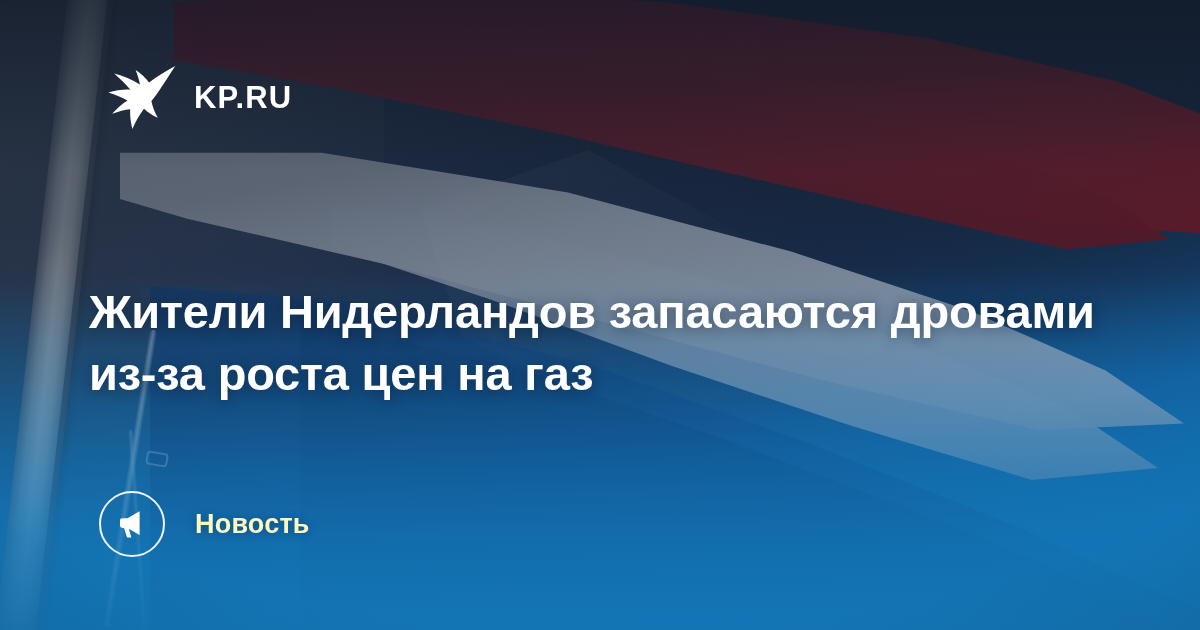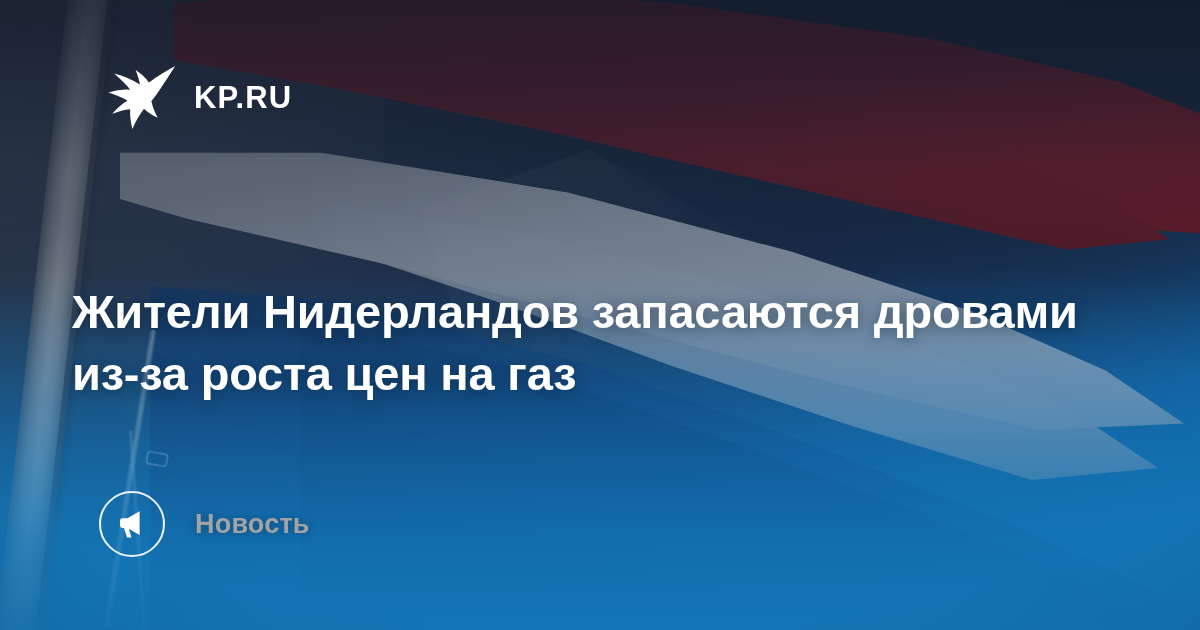--- a/index.html
+++ b/index.html
@@ -158,21 +158,21 @@
     color:#ffffff;
     font-size:31px;
     font-weight:700;
     letter-spacing:1.2px;
     line-height:1;
     white-space:nowrap;
   }
 
   .headline{
     position:absolute;
-    left:72px;top:222px;
+    left:89px;top:222px;
     width:1010px;
     color:#ffffff;
     font-size:47px;
     font-weight:700;
     line-height:62px;
     letter-spacing:-0.2px;
     text-shadow:0 2px 14px rgba(8,20,38,.45);
   }
 
   .badge{
@@ -180,21 +180,21 @@
     display:flex;align-items:center;gap:30px;
   }
   .badge-circle{
     width:66px;height:66px;border-radius:50%;
     border:2px solid rgba(255,255,255,.92);
     display:flex;align-items:center;justify-content:center;
     flex:0 0 auto;
   }
   .badge-circle svg{width:34px;height:34px;display:block;}
   .badge-label{
-    color:#a3a3a3;font-size:27px;font-weight:700;
+    color:#fef9c3;font-size:27px;font-weight:700;
     letter-spacing:.2px;white-space:nowrap;
     text-shadow:0 1px 8px rgba(8,20,38,.35);
   }
 </style>
 </head>
 <body>
 
 <div class="card">
 
   <div class="sky"></div>

